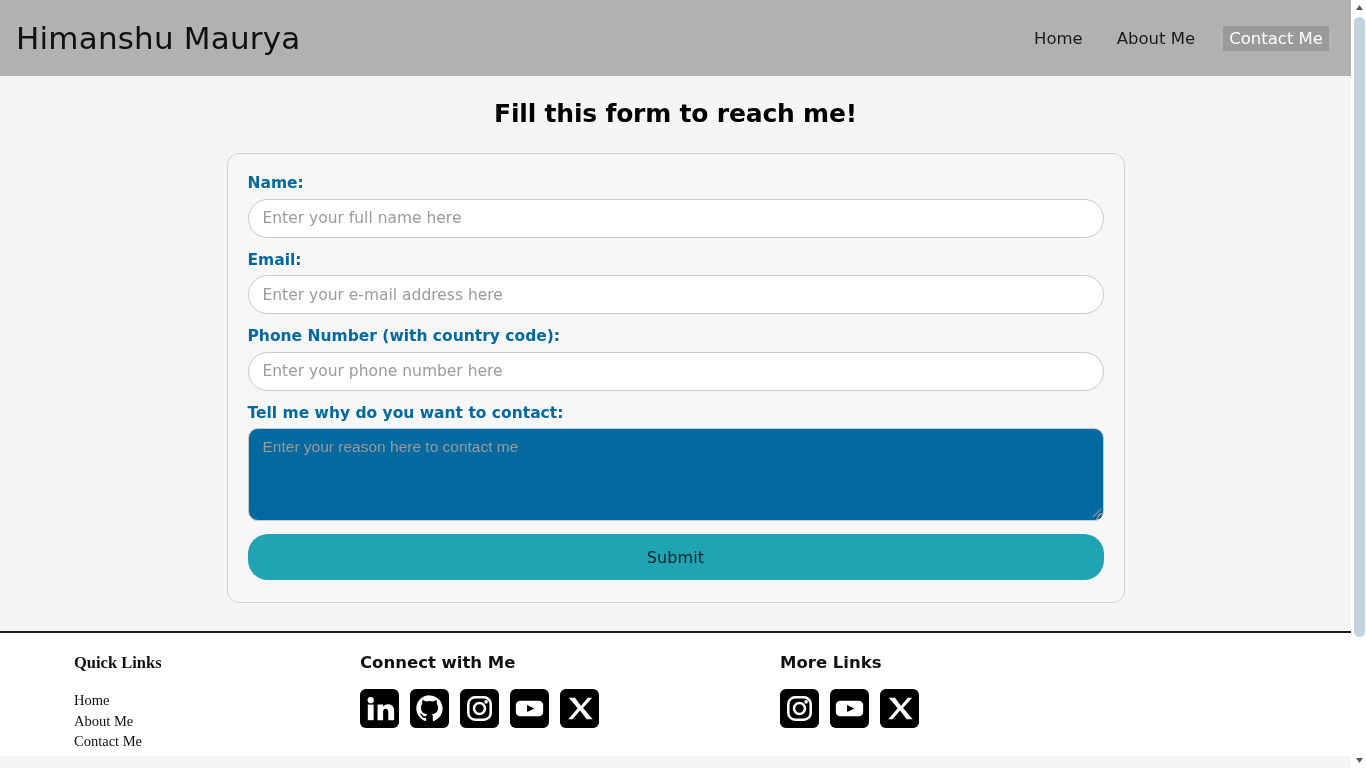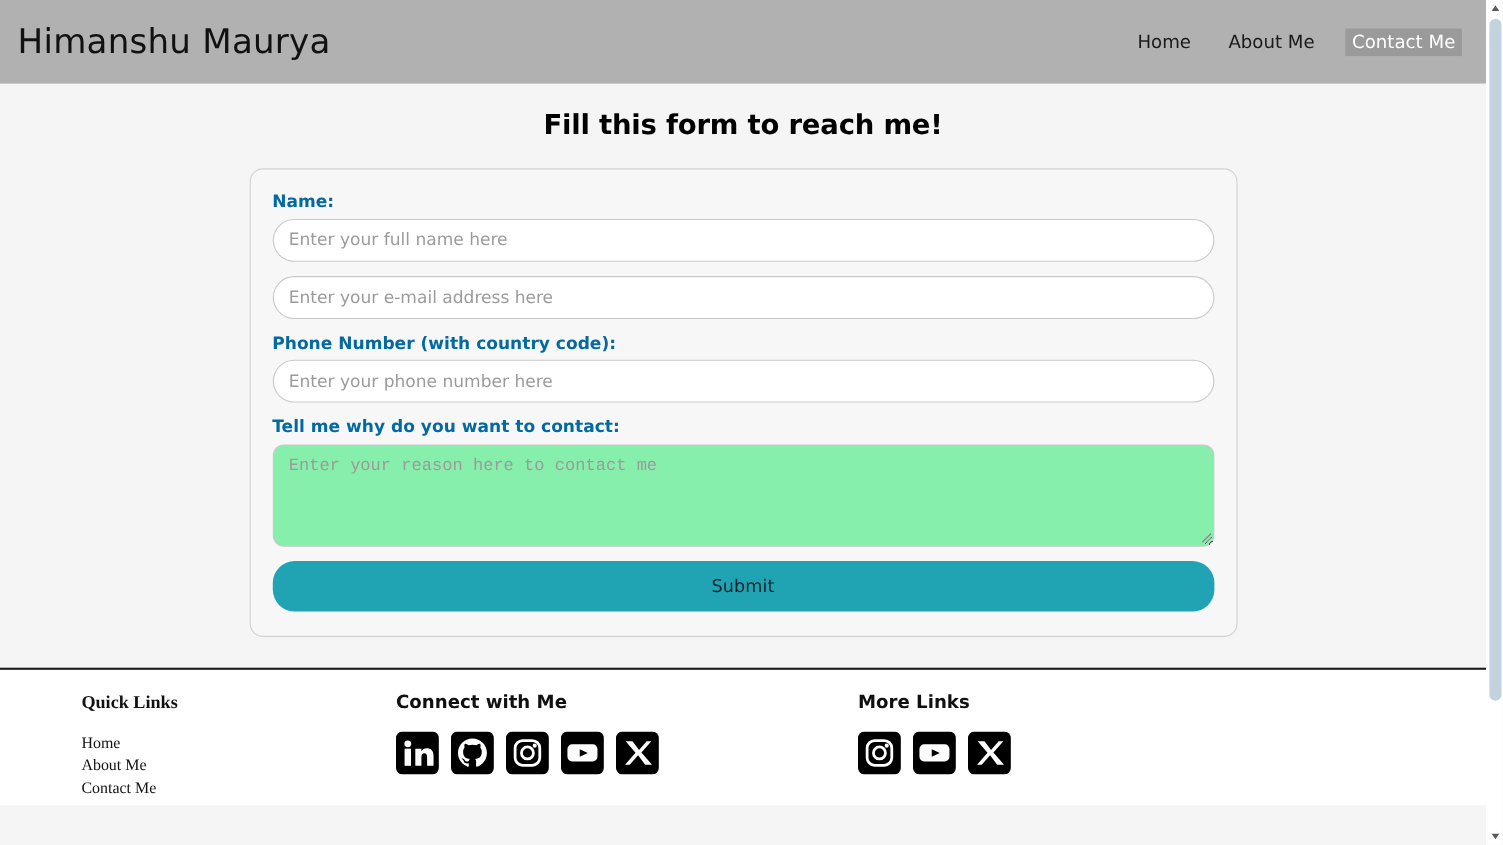--- a/index.html
+++ b/index.html
@@ -100,23 +100,23 @@
     outline: none;
   }
   .text-input::placeholder { color: #9b9b9b; opacity: 1; }
 
   .reason-area {
     display: block;
     width: 100%;
     height: 93px;
     border: 1px solid #c9c9c9;
     border-radius: 10px;
-    background: #86efac;
+    background: #0369a1;
     padding: 9px 14px;
-    font-family: Liberation Mono, monospace;
+    font-family: Liberation Sans, sans-serif;
     font-size: 15.5px;
     color: #111;
     outline: none;
     resize: vertical;
   }
   .reason-area::placeholder { color: #9b9b9b; opacity: 1; }
   .textarea-wrap { position: relative; }
   .resize-grip {
     position: absolute;
     right: 2px; bottom: 3px;
@@ -231,20 +231,21 @@
   <h1 class="page-title">Fill this form to reach me!</h1>
 
   <div class="form-card">
 
     <div class="field-block">
       <label class="field-label">Name:</label>
       <input class="text-input" type="text" placeholder="Enter your full name here" style="">
     </div>
 
     <div class="field-block">
+      <label class="field-label">Email:</label>
       <input class="text-input" type="text" placeholder="Enter your e-mail address here" style="">
     </div>
 
     <div class="field-block">
       <label class="field-label">Phone Number (with country code):</label>
       <input class="text-input" type="text" placeholder="Enter your phone number here" style="">
     </div>
 
     <div class="field-block">
       <label class="field-label">Tell me why do you want to contact:</label>

